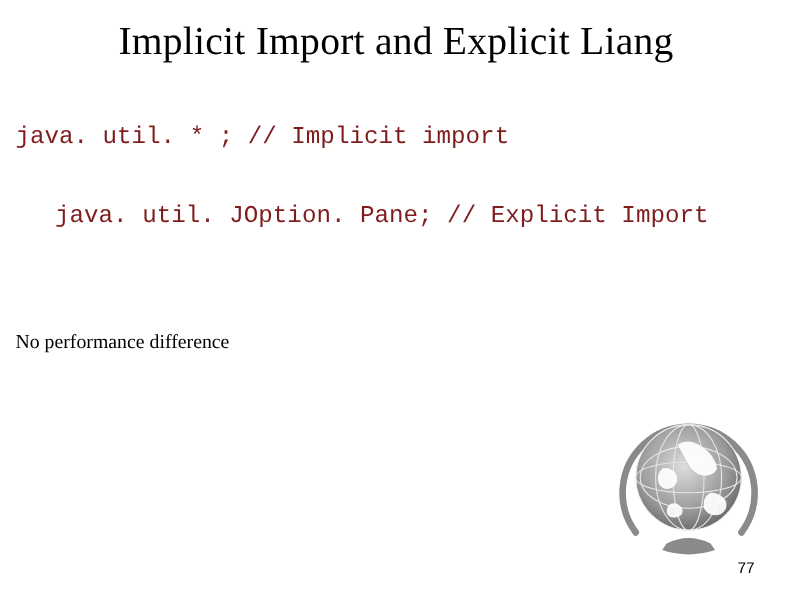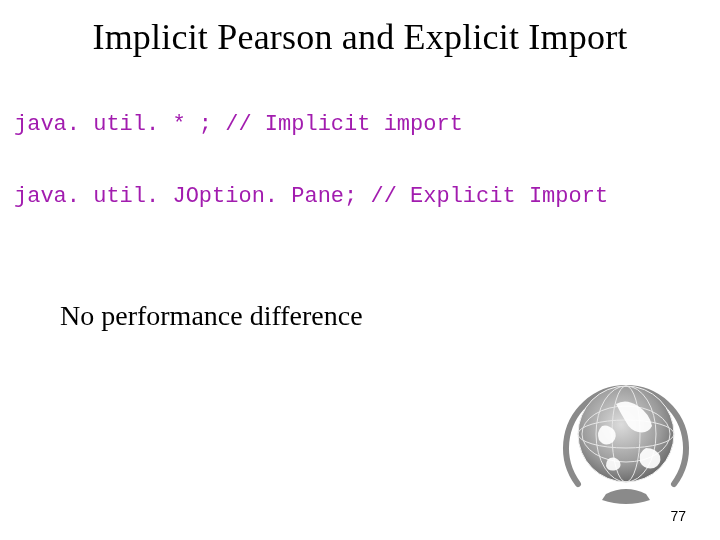--- a/index.html
+++ b/index.html
@@ -25,34 +25,33 @@
     right: 0;
     text-align: center;
     font-size: 36px;
     font-weight: 400;
     color: #000;
     letter-spacing: 0.2px;
   }
   .code-line {
     font-family: "Courier New", Courier, monospace;
     font-size: 22px;
-    color: #a21caf;
+    color: #7f1d1d;
     position: absolute;
     left: 14px;
     white-space: pre;
   }
   .code1 { top: 112px; }
-  .code2 { top: 184px; }
+  .code2 { top: 184px; margin-left: 36px; }
   .body-text {
     position: absolute;
     left: 14px;
     top: 300px;
-    font-size: 28px;
+    font-size: 18px;
     color: #000;
-    margin-left: 46px;
   }
   .footer {
     position: absolute;
     bottom: 10px;
     left: 130px;
     width: 460px;
     text-align: center;
     font-family: Arial, Helvetica, sans-serif;
     font-size: 10px;
     color: #000;
@@ -72,21 +71,21 @@
     bottom: 34px;
     width: 140px;
     height: 140px;
   }
 </style>
 </head>
 <body>
 
 <div class="slide">
 
-  <div class="title">Implicit Pearson and Explicit Import</div>
+  <div class="title">Implicit Import and Explicit Liang</div>
 
   <div class="code-line code1">java. util. * ; // Implicit import</div>
 
   <div class="code-line code2">java. util. JOption. Pane; // Explicit Import</div>
 
   <div class="body-text">No performance difference</div>
 
   <div class="globe">
     <svg viewBox="0 0 140 140" width="140" height="140">
       <defs>

